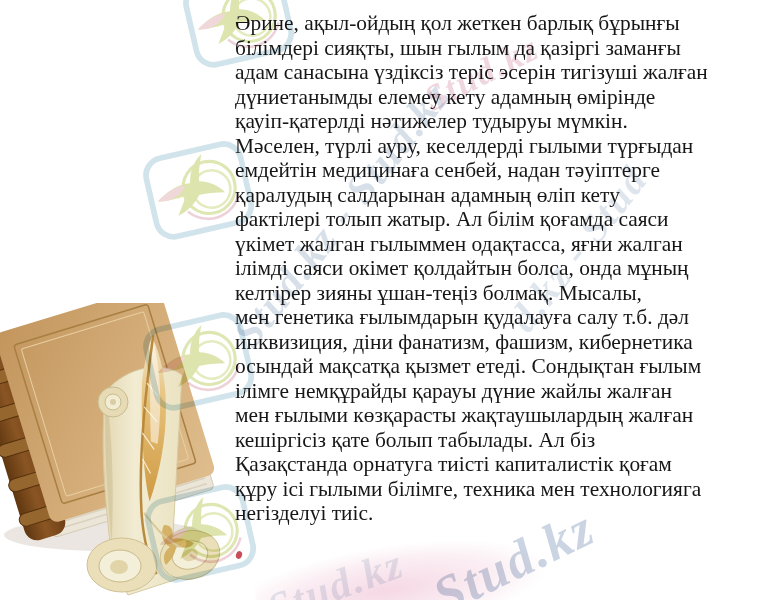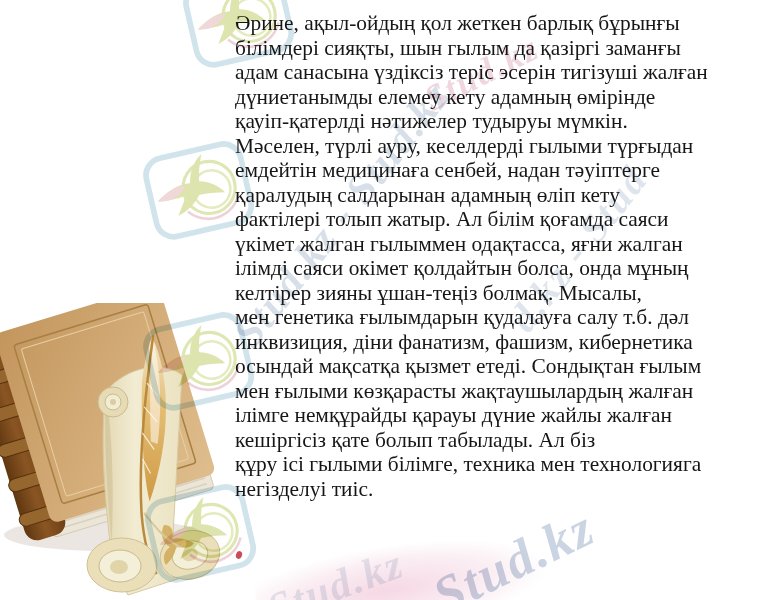--- a/index.html
+++ b/index.html
@@ -167,20 +167,21 @@
       <div class="text-line">Мәселен, түрлі ауру, кеселдерді гылыми түрғыдан</div>
       <div class="text-line">емдейтін медицинаға сенбей, надан тәуіптерге</div>
       <div class="text-line">қаралудың салдарынан адамның өліп кету</div>
       <div class="text-line">фактілері толып жатыр. Ал білім қоғамда саяси</div>
       <div class="text-line">үкімет жалган гылыммен одақтасса, яғни жалган</div>
       <div class="text-line">ілімді саяси окімет қолдайтын болса, онда мұның</div>
       <div class="text-line">келтірер зияны ұшан-теңіз болмақ. Мысалы,</div>
       <div class="text-line">мен генетика ғылымдарын қудалауға салу т.б. дәл</div>
       <div class="text-line">инквизиция, діни фанатизм, фашизм, кибернетика</div>
       <div class="text-line">осындай мақсатқа қызмет етеді. Сондықтан ғылым</div>
+      <div class="text-line">ілімге немқұрайды қарауы дүние жайлы жалған</div>
       <div class="text-line">мен ғылыми көзқарасты жақтаушылардың жалған</div>
-      <div class="text-line">ілімге немқұрайды қарауы дүние жайлы жалған</div>
       <div class="text-line">кешіргісіз қате болып табылады. Ал біз</div>
+      <div class="text-line">Қазақстанда орнатуга тиісті капиталистік қоғам</div>
       <div class="text-line">құру ісі гылыми білімге, техника мен технологияга</div>
       <div class="text-line">негізделуі тиіс.</div>
     </div>
 
 </div>
 
 </body></html>

